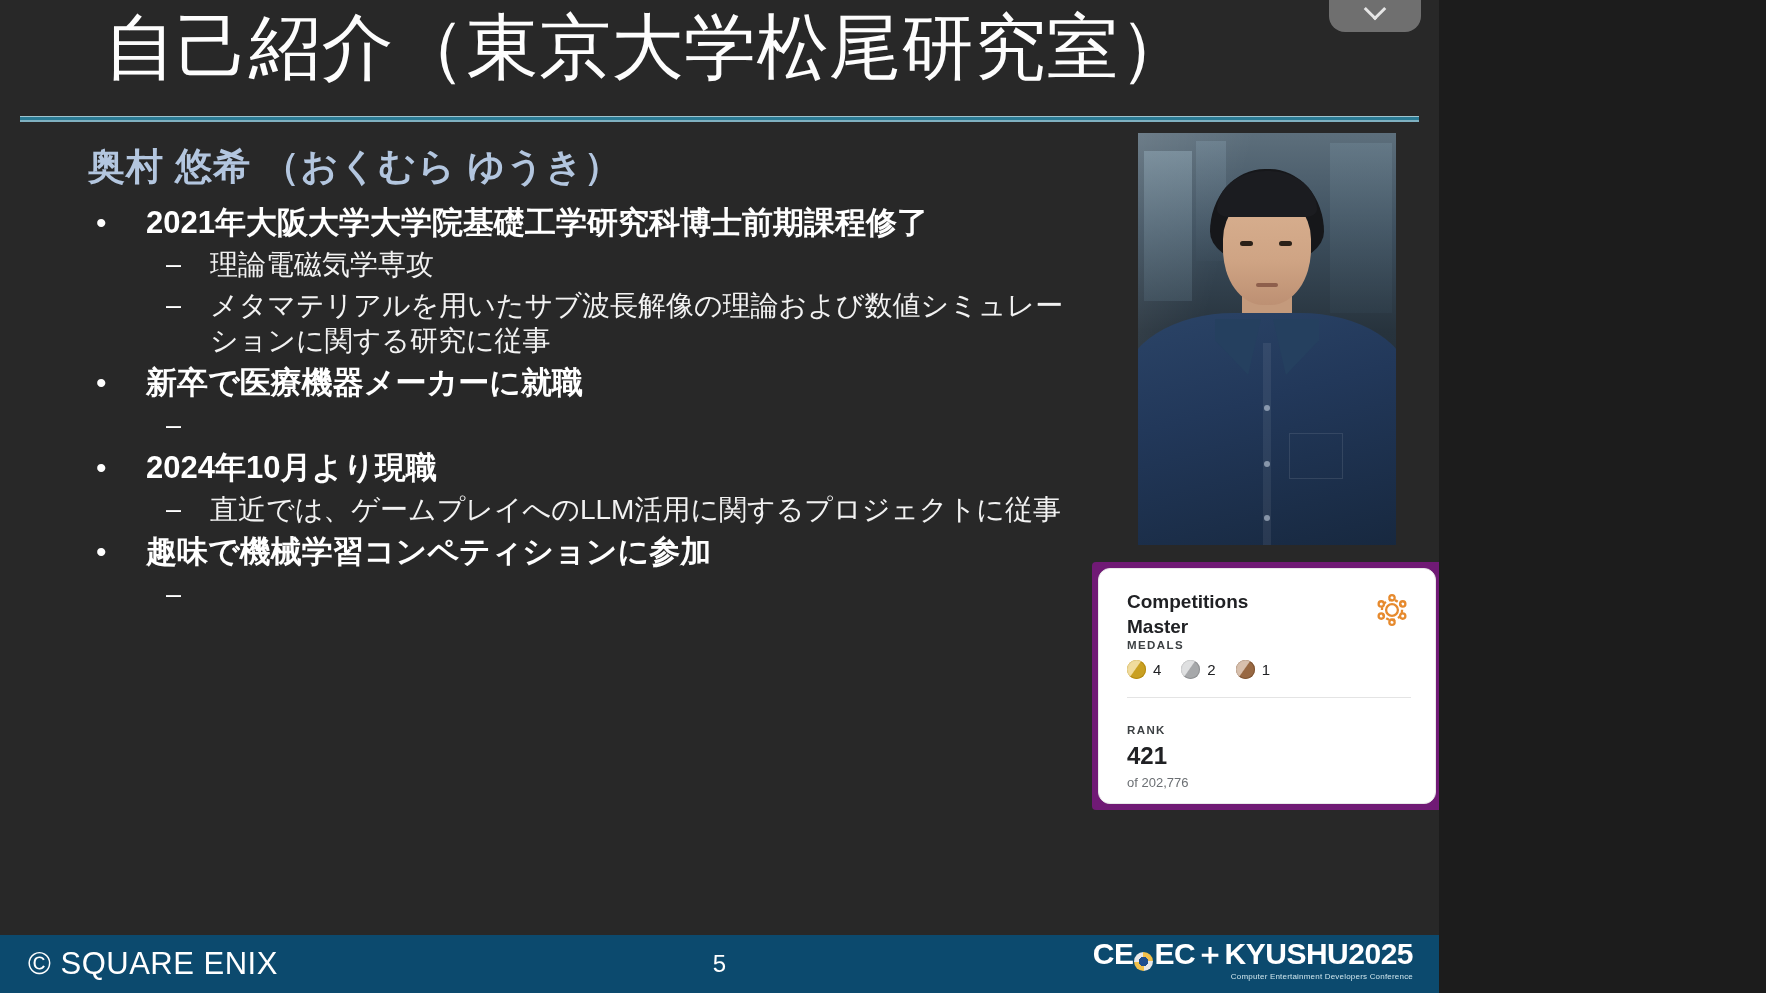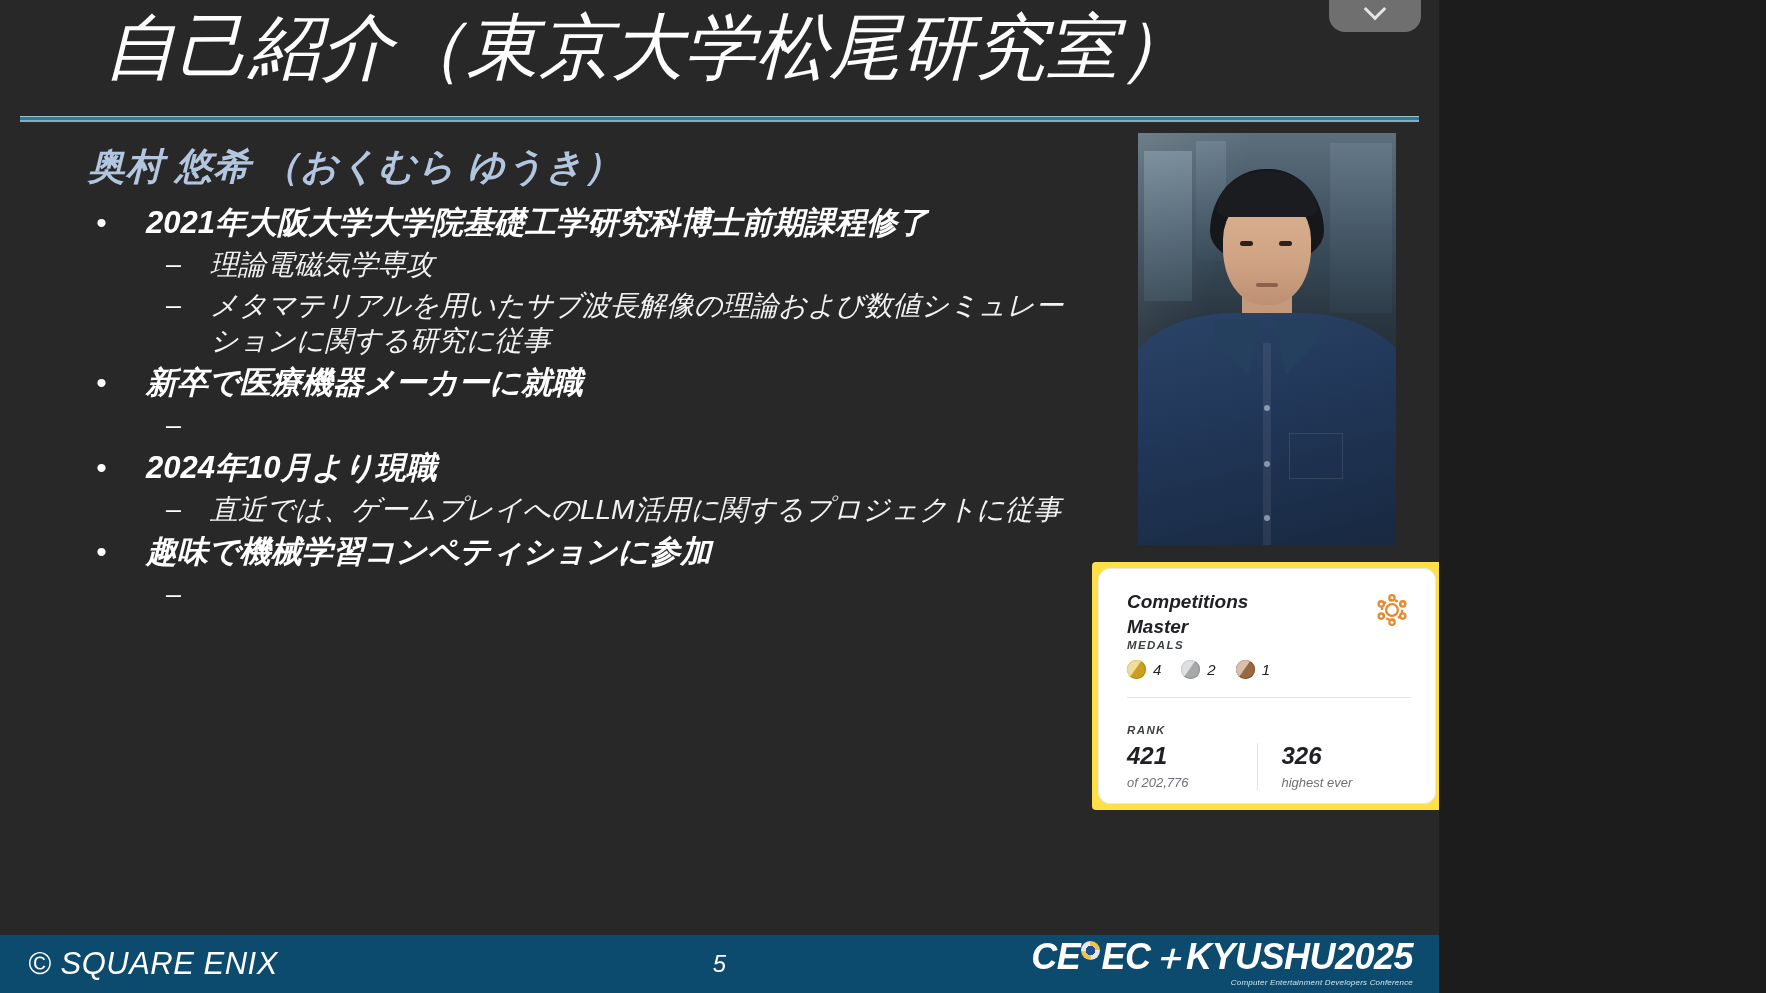--- a/index.html
+++ b/index.html
@@ -11,21 +11,20 @@
     background: #1c1c1c;
     font-family: "Liberation Sans", sans-serif;
   }
 
   #slide {
     position: relative;
     width: 1439px;
     height: 993px;
     background: #282828;
     overflow: hidden;
-    font-style: italic;
   }
 
   
   .top-right-blob {
     position: absolute;
     top: -24px;
     right: 18px;
     width: 92px;
     height: 56px;
     background: #6f6f6f;
@@ -231,21 +230,21 @@
     background: rgba(210,220,235,0.55); z-index: 6;
   }
 
   
   .kaggle-card {
     position: absolute;
     left: 1092px;
     top: 562px;
     width: 350px;
     height: 248px;
-    background: #fde047;
+    background: #701a75;
     border-radius: 4px;
     padding: 6px;
   }
   .kaggle-inner {
     width: 100%;
     height: 100%;
     background: #ffffff;
     border-radius: 12px;
     border: 1px solid #e9e9e9;
     padding: 20px 24px 16px 28px;
@@ -343,28 +342,28 @@
     font-size: 24px;
     color: #ffffff;
   }
   .conf-logo {
     position: absolute;
     right: 26px;
     top: 4px;
     text-align: right;
   }
   .conf-logo .main {
-    font-size: 36px;
+    font-size: 30px;
     font-weight: bold;
     color: #ffffff;
     letter-spacing: -0.5px;
     line-height: 1;
     white-space: nowrap;
     display: flex;
-    align-items: flex-start;
+    align-items: flex-end;
     justify-content: flex-end;
   }
   .conf-logo .cedec-mark {
     display: inline-block;
     width: 19px; height: 19px;
     margin: 0 1px;
     border-radius: 50%;
     background:
       radial-gradient(circle at 50% 50%, #1f4f8f 0 34%, transparent 35%),
       conic-gradient(#f2c14b 0 25%, #e8e8e8 0 50%, #f2c14b 0 75%, #e8e8e8 0 100%);
@@ -496,24 +495,20 @@
 
       <div class="kc-divider"></div>
 
       <div class="rank-block">
         <div class="kc-label" style="margin-top:0">RANK</div>
         <div class="rank-cols">
           <div class="rank-col">
             <div class="rank-num">421</div>
             <div class="rank-sub">of 202,776</div>
           </div>
-          <div class="rank-col">
-            <div class="rank-num">326</div>
-            <div class="rank-sub">highest ever</div>
-          </div>
         </div>
       </div>
 
     </div>
   </div>
 
   <div class="footer">
     <div class="copyright">© SQUARE ENIX</div>
     <div class="page-num">5</div>
     <div class="conf-logo">

